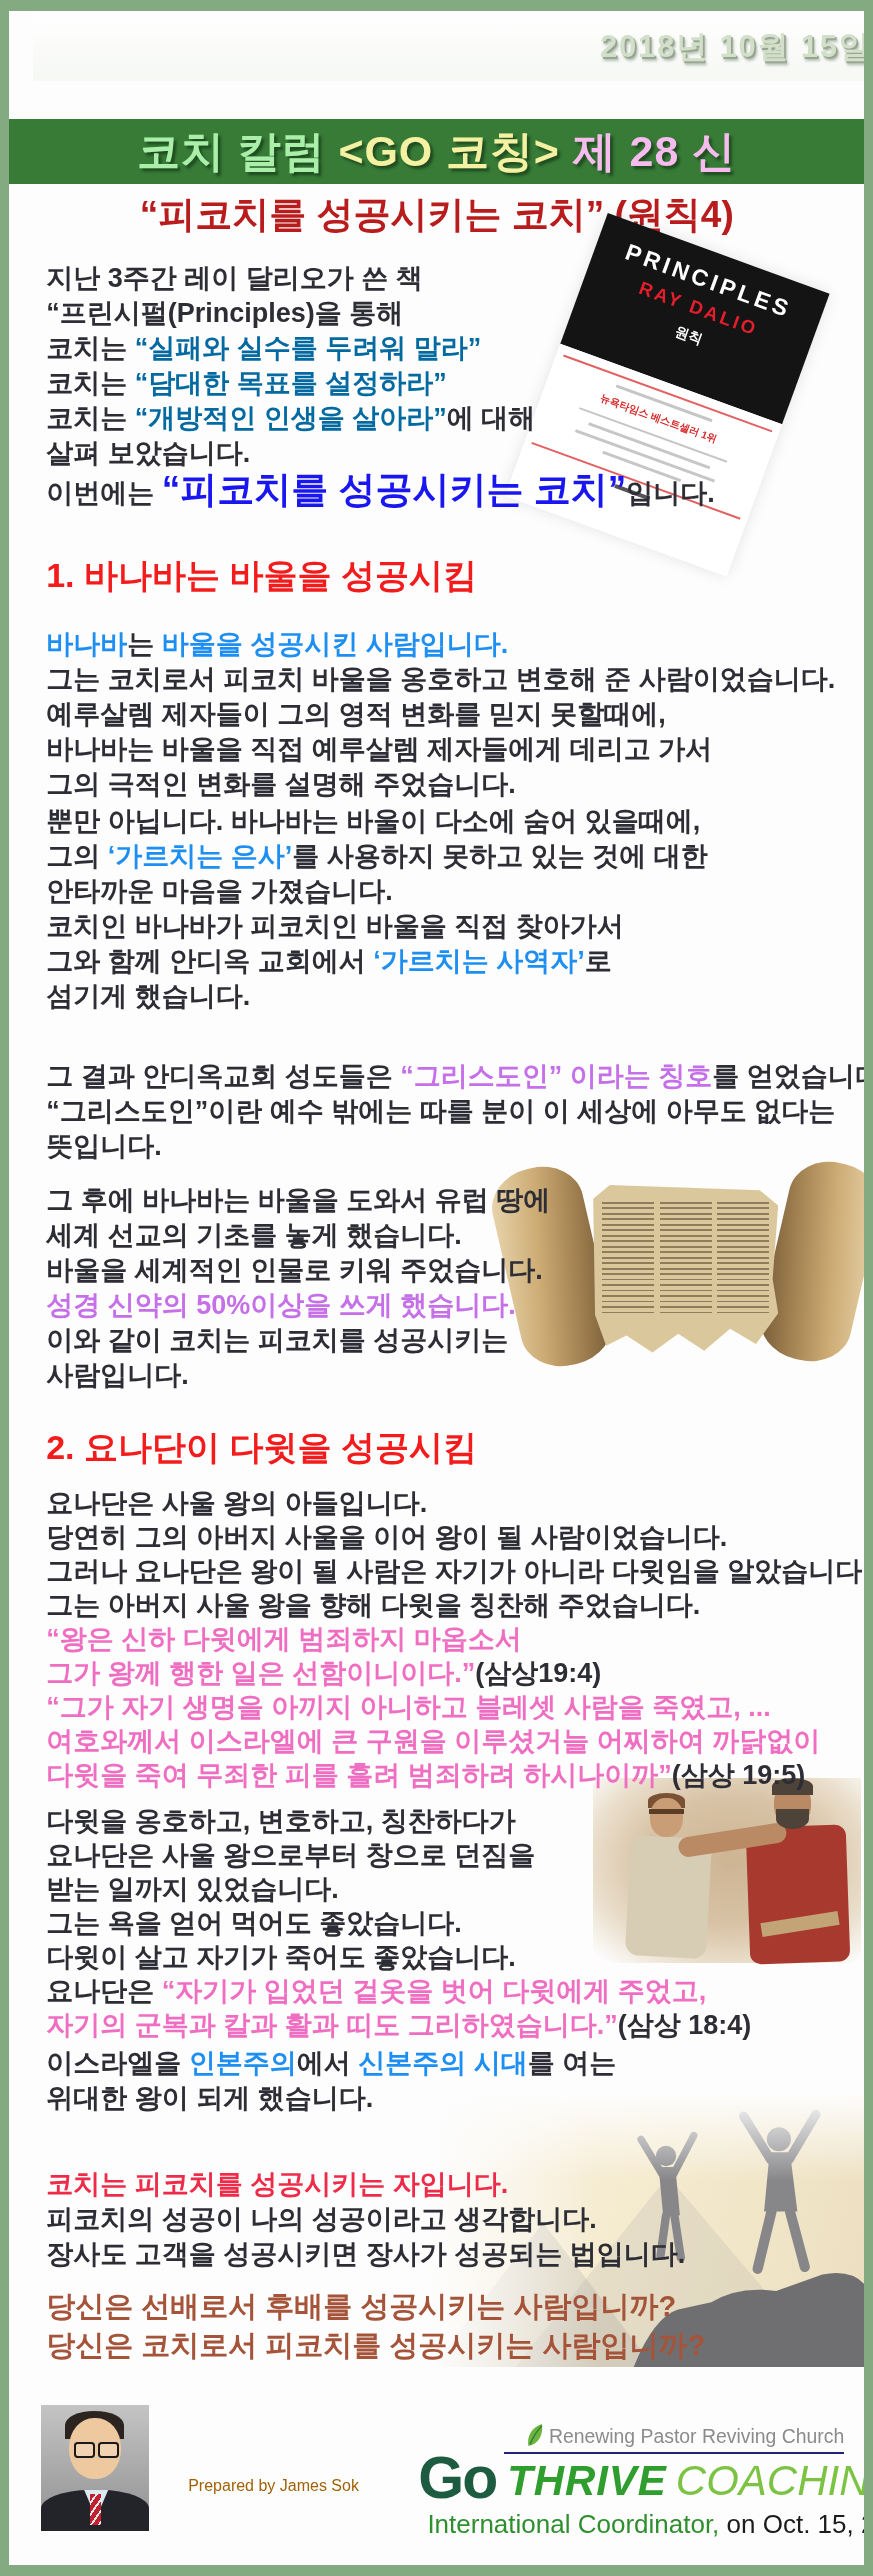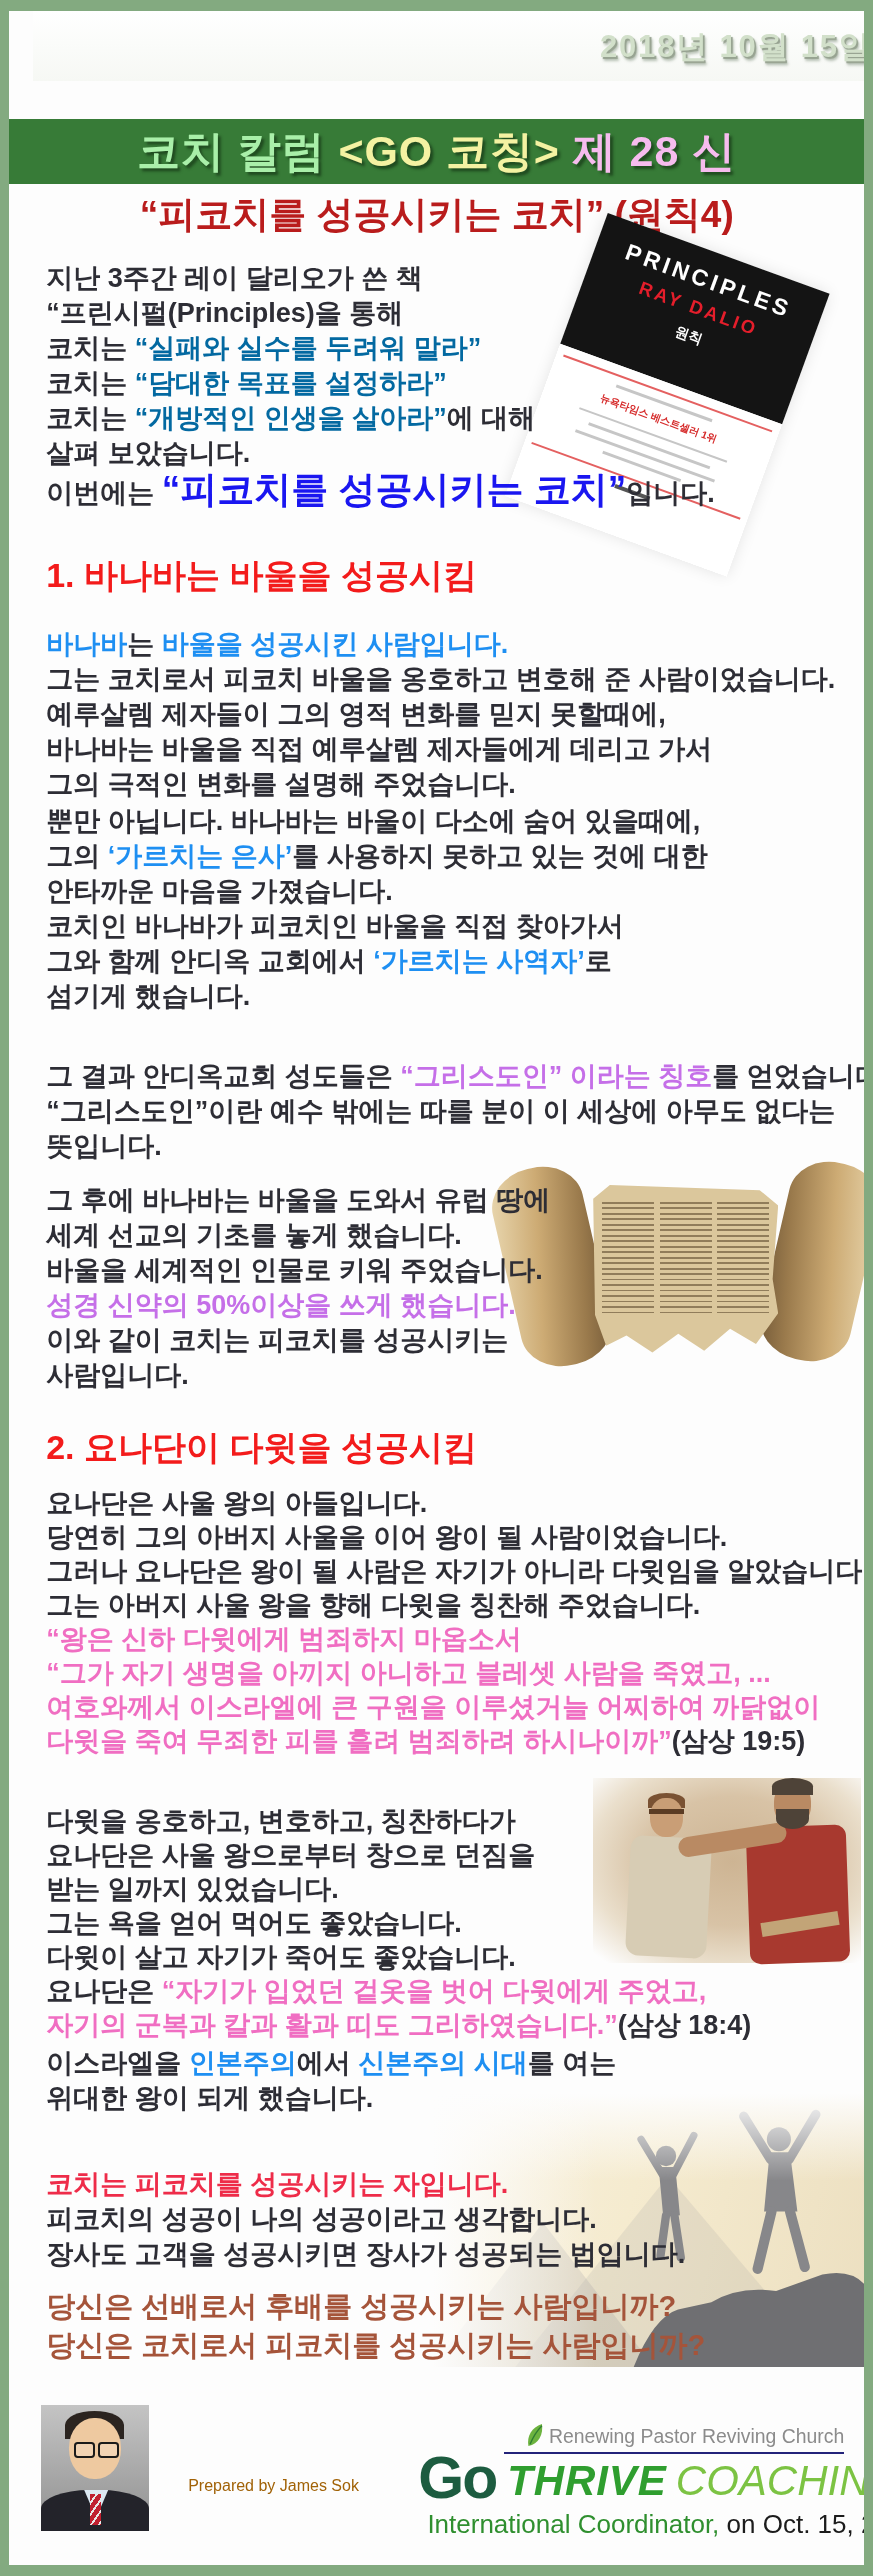--- a/index.html
+++ b/index.html
@@ -177,20 +177,21 @@
         <div class="ln"><span class="c-k">사람입니다.</span></div>
       </div>
 
     <div class="sec-heading" id="h-s2">2. 요나단이 다윗을 성공시킴</div>
     <div class="para" id="p-s2p1">
         <div class="ln"><span class="c-k">요나단은 사울 왕의 아들입니다.</span></div>
         <div class="ln"><span class="c-k">당연히 그의 아버지 사울을 이어 왕이 될 사람이었습니다.</span></div>
         <div class="ln"><span class="c-k">그러나 요나단은 왕이 될 사람은 자기가 아니라 다윗임을 알았습니다.</span></div>
         <div class="ln"><span class="c-k">그는 아버지 사울 왕을 향해 다윗을 칭찬해 주었습니다.</span></div>
         <div class="ln"><span class="c-p">“왕은 신하 다윗에게 범죄하지 마옵소서</span></div>
+        <div class="ln"><span class="c-p">그가 왕께 행한 일은 선함이니이다.”</span><span class="c-k">(삼상19:4)</span></div>
         <div class="ln"><span class="c-p">“그가 자기 생명을 아끼지 아니하고 블레셋 사람을 죽였고, ...</span></div>
         <div class="ln"><span class="c-p">여호와께서 이스라엘에 큰 구원을 이루셨거늘 어찌하여 까닭없이</span></div>
         <div class="ln"><span class="c-p">다윗을 죽여 무죄한 피를 흘려 범죄하려 하시나이까”</span><span class="c-k">(삼상 19:5)</span></div>
       </div>
     <div class="para" id="p-s2p2">
         <div class="ln"><span class="c-k">다윗을 옹호하고, 변호하고, 칭찬하다가</span></div>
         <div class="ln"><span class="c-k">요나단은 사울 왕으로부터 창으로 던짐을</span></div>
         <div class="ln"><span class="c-k">받는 일까지 있었습니다.</span></div>
         <div class="ln"><span class="c-k">그는 욕을 얻어 먹어도 좋았습니다.</span></div>
         <div class="ln"><span class="c-k">다윗이 살고 자기가 죽어도 좋았습니다.</span></div>

